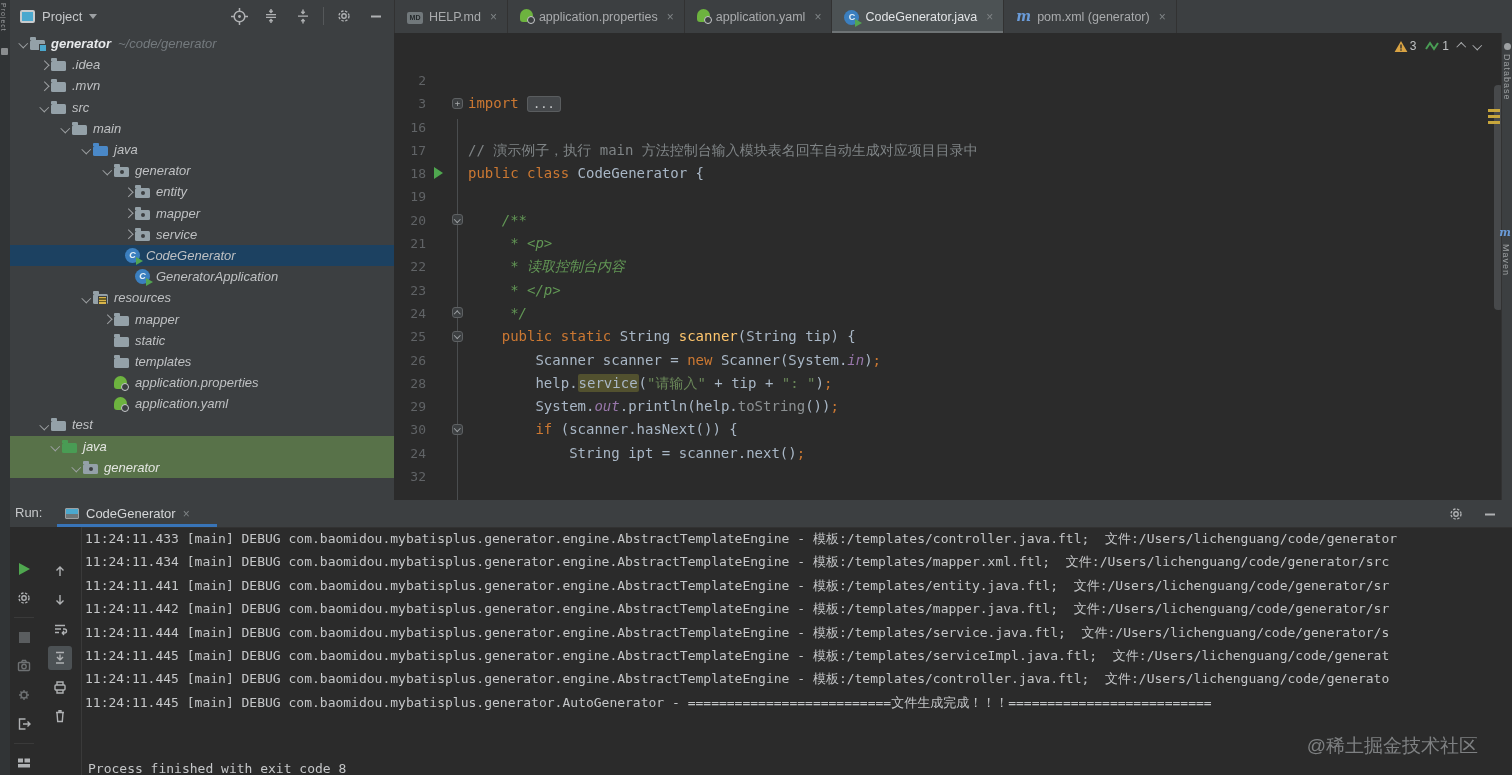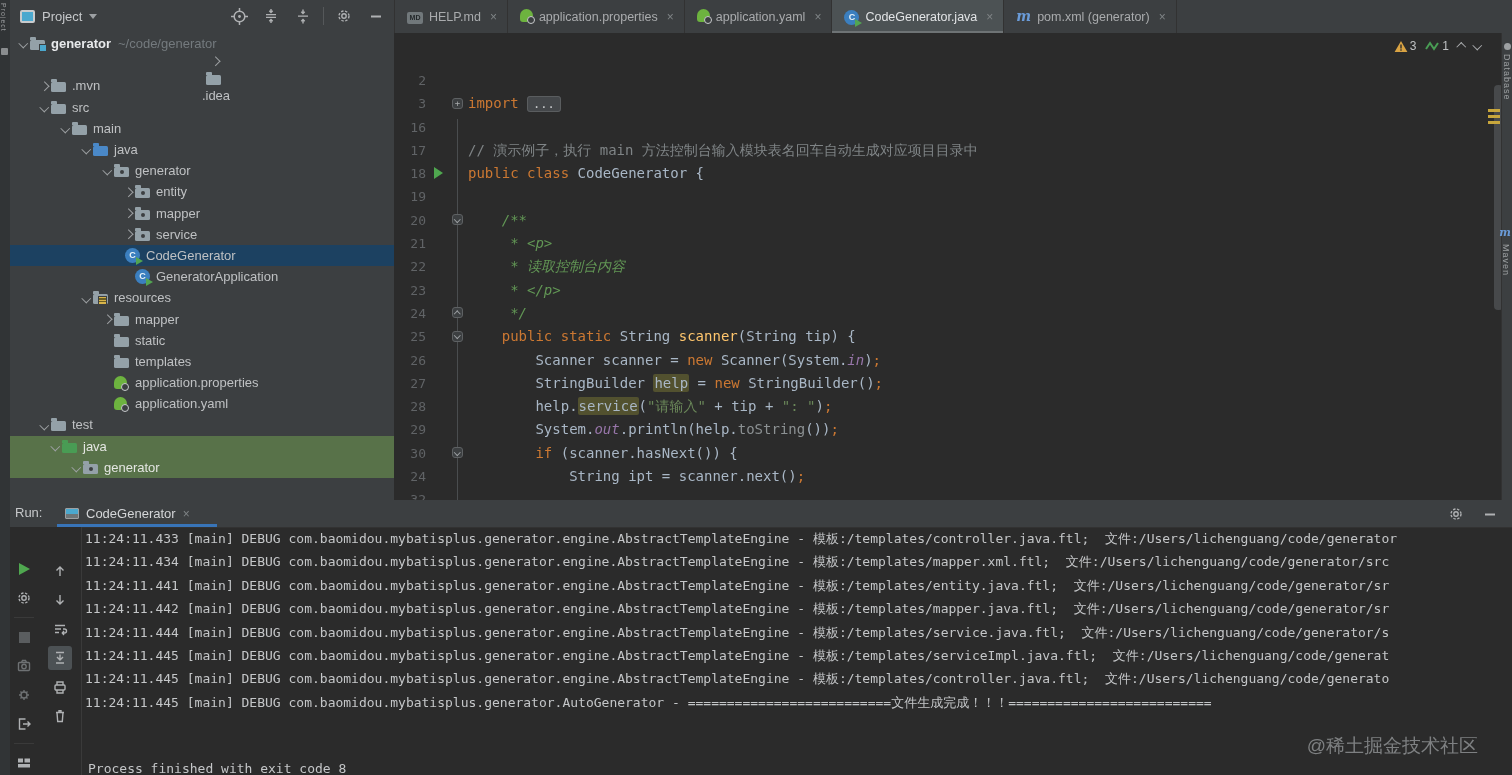--- a/index.html
+++ b/index.html
@@ -24,21 +24,21 @@
   .tool-btn{width:24px;height:24px;display:flex;align-items:center;justify-content:center;border-radius:3px;}
   .vdiv{width:1px;height:18px;background:#55585A;}
 
   
   #tab-bar{position:absolute;left:385px;top:0;right:0;height:33px;display:flex;align-items:stretch;}
   .tab{display:flex;align-items:center;gap:6px;padding:0 10px 0 12px;font-size:12.5px;color:#A9ABAD;border-right:1px solid #323232;}
   .tab.active{background:#4C5254;color:#E2E4E6;box-shadow:inset 0 -2px 0 #6E7375;}
   .tab .close{color:#7F8486;font-size:12px;margin-left:3px;}
 
   
-  #project-panel{position:absolute;left:10px;top:33px;width:384px;height:467px;background:#3C3F41;overflow:hidden;}
+  #project-panel{position:absolute;left:10px;top:33px;width:384px;height:467px;background:#3C3F41;overflow:hidden;font-style:italic;}
   .trow{position:relative;height:21.2px;display:flex;align-items:center;font-size:13px;color:#BFC1C3;white-space:nowrap;}
   .trow.sel{background:#1C4161;margin-left:-10px;padding-left:10px;width:394px;}
   .trow.green{background:#587249;margin-left:-10px;padding-left:10px;width:394px;color:#E4E6E2;}
   .trow .chev-box{width:14px;height:14px;display:flex;align-items:center;justify-content:center;flex:0 0 14px;}
   .chev{display:inline-block;width:5.5px;height:5.5px;border-right:1.6px solid #9DA0A3;border-bottom:1.6px solid #9DA0A3;transform:rotate(-45deg);}
   .chev.down{transform:rotate(45deg);}
   .trow .ic{width:20px;display:flex;align-items:center;justify-content:flex-start;flex:0 0 20px;}
   .trow .nm{margin-left:1px;}
   .trow .nm b{color:#E8EAEC;font-weight:bold;}
   .trow .suffix{color:#747A7E;margin-left:7px;}
@@ -199,21 +199,21 @@
   <div id="project-panel">
       <div class="trow" style="padding-left: 6px;">
         <span class="chev-box">
           <span class="chev down"></span>
         </span>
         <span class="ic">
           <span class="folder root"></span>
         </span>
         <span class="nm"><b>generator</b><span class="suffix">~/code/generator</span></span>
       </div>
-      <div class="trow" style="padding-left: 27px; flex-direction: column;">
+      <div class="trow" style="padding-left: 27px;">
         <span class="chev-box">
           <span class="chev"></span>
         </span>
         <span class="ic">
           <span class="folder"></span>
         </span>
         <span class="nm">.idea</span>
       </div>
       <div class="trow" style="padding-left: 27px;">
         <span class="chev-box">
@@ -385,21 +385,20 @@
         <div class="eline mono"><span class="lnum">17</span><span class="codetx mono"><span class="tk-cm">// 演示例子，执行 main 方法控制台输入模块表名回车自动生成对应项目目录中</span></span></div>
         <div class="eline mono"><span class="lnum">18</span><span class="runmark"></span><span class="codetx mono"><span class="tk-kw">public class</span><span class="tk-pl"> CodeGenerator {</span></span></div>
         <div class="eline mono"><span class="lnum">19</span><span class="codetx mono"></span></div>
         <div class="eline mono"><span class="lnum">20</span><span class="foldbox"><span class="chev down" style="margin-top: -2px;"></span></span><span class="codetx mono"><span class="tk-doc">    /**</span></span></div>
         <div class="eline mono"><span class="lnum">21</span><span class="codetx mono"><span class="tk-doc">     * &lt;p&gt;</span></span></div>
         <div class="eline mono"><span class="lnum">22</span><span class="codetx mono"><span class="tk-doc">     * 读取控制台内容</span></span></div>
         <div class="eline mono"><span class="lnum">23</span><span class="codetx mono"><span class="tk-doc">     * &lt;/p&gt;</span></span></div>
         <div class="eline mono"><span class="lnum">24</span><span class="foldbox"><span class="chev" style="transform: rotate(-135deg); margin-top: 2px;"></span></span><span class="codetx mono"><span class="tk-doc">     */</span></span></div>
         <div class="eline mono"><span class="lnum">25</span><span class="foldbox"><span class="chev down" style="margin-top: -2px;"></span></span><span class="codetx mono"><span class="tk-pl">    </span><span class="tk-kw">public static</span><span class="tk-pl"> String </span><span class="tk-meth">scanner</span><span class="tk-pl">(String tip) {</span></span></div>
         <div class="eline mono"><span class="lnum">26</span><span class="codetx mono"><span class="tk-pl">        Scanner scanner = </span><span class="tk-kw">new</span><span class="tk-pl"> Scanner(System.</span><span class="tk-fld">in</span><span class="tk-pl">)</span><span class="tk-smc">;</span></span></div>
-        <div class="eline mono"><span class="lnum">27</span><span class="codetx mono"><span class="tk-pl">        StringBuilder </span><span class="tk-hl">help</span><span class="tk-pl"> = </span><span class="tk-kw">new</span><span class="tk-pl"> StringBuilder()</span><span class="tk-smc">;</span></span></div>
         <div class="eline mono"><span class="lnum">28</span><span class="codetx mono"><span class="tk-pl">        help.</span><span class="tk-hl">service</span><span class="tk-pl">(</span><span class="tk-str">"请输入"</span><span class="tk-pl"> + tip + </span><span class="tk-str">": "</span><span class="tk-pl">)</span><span class="tk-smc">;</span></span></div>
         <div class="eline mono"><span class="lnum">29</span><span class="codetx mono"><span class="tk-pl">        System.</span><span class="tk-fld">out</span><span class="tk-pl">.println(help.</span><span class="tk-dim">toString</span><span class="tk-pl">())</span><span class="tk-smc">;</span></span></div>
         <div class="eline mono"><span class="lnum">30</span><span class="foldbox"><span class="chev down" style="margin-top: -2px;"></span></span><span class="codetx mono"><span class="tk-pl">        </span><span class="tk-kw">if</span><span class="tk-pl"> (scanner.hasNext()) {</span></span></div>
         <div class="eline mono"><span class="lnum">24</span><span class="codetx mono"><span class="tk-pl">            String ipt = scanner.next()</span><span class="tk-smc">;</span></span></div>
         <div class="eline mono"><span class="lnum">32</span><span class="codetx mono"></span></div>
       </div>
     <div id="inspect">
       <span style="display:flex;align-items:center;">
         <svg width="14" height="13" viewBox="0 0 14 13">
             <polygon points="7,1 13.4,12 0.6,12" fill="#D9A343"></polygon>

